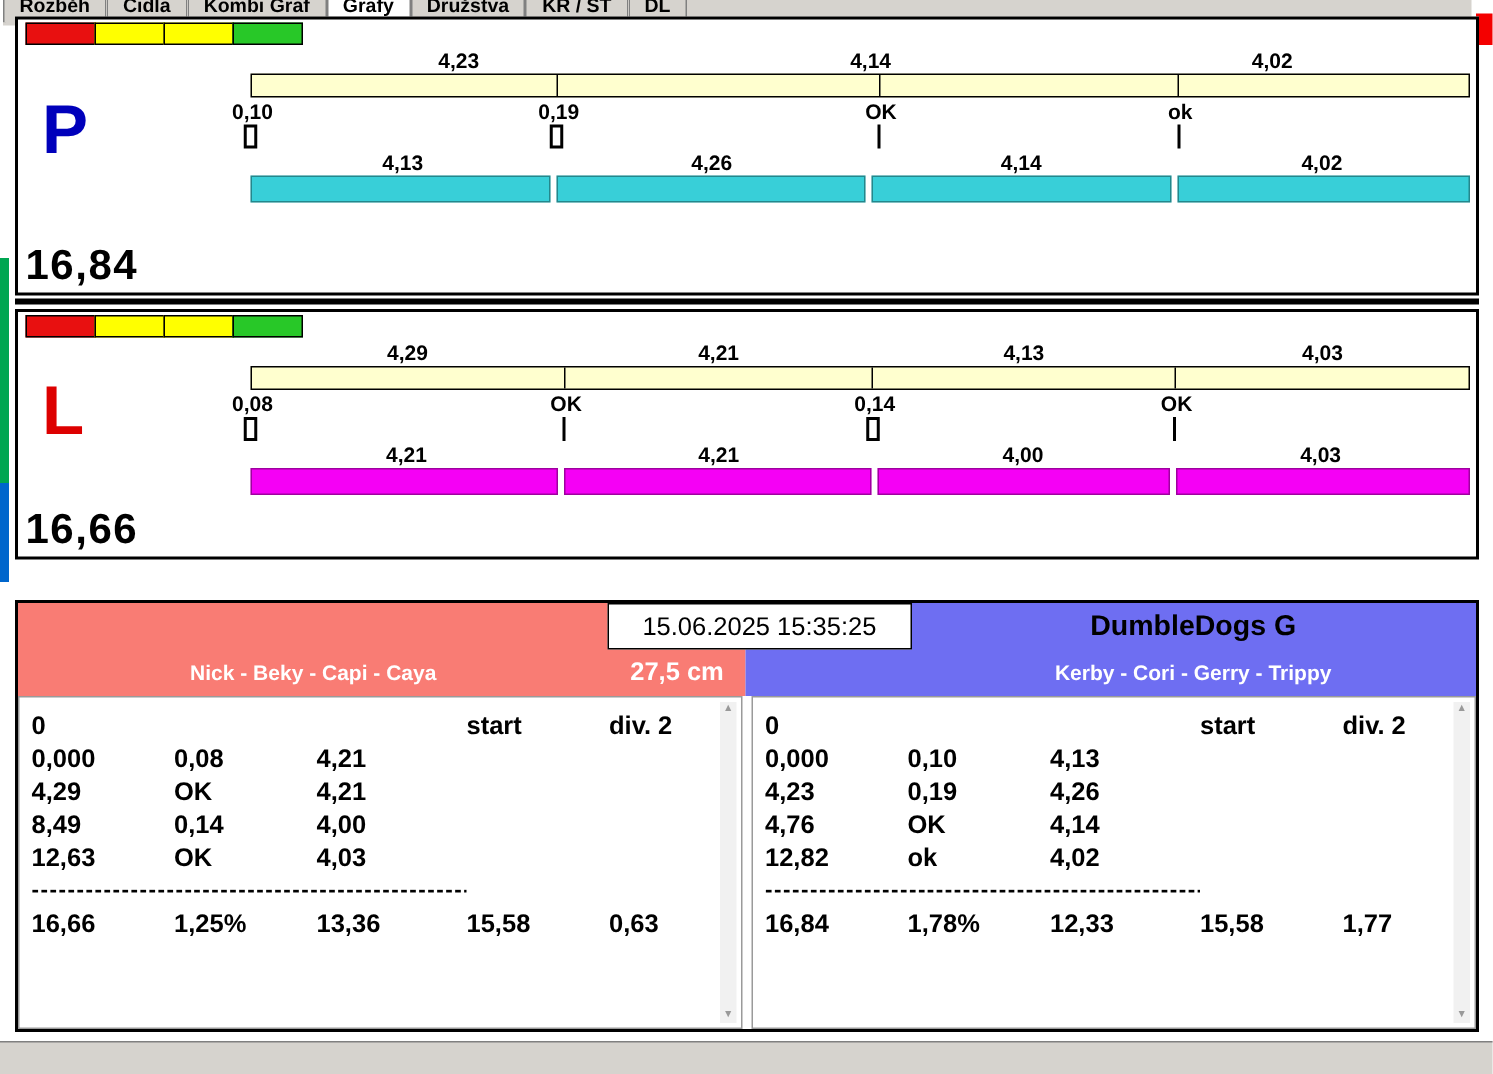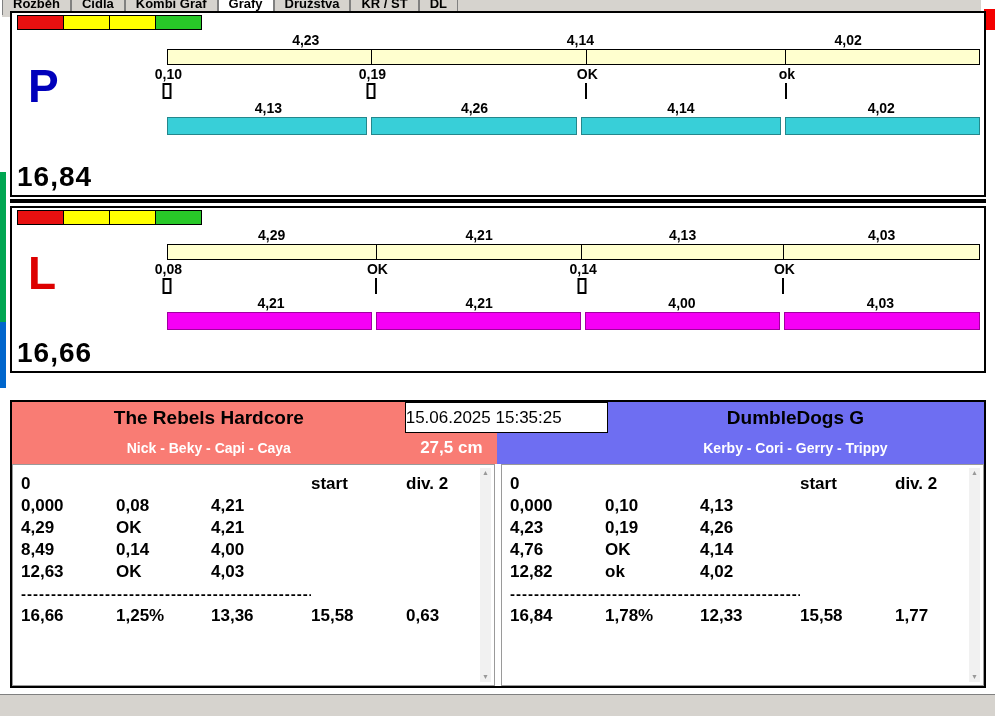--- a/index.html
+++ b/index.html
@@ -59,21 +59,21 @@
   
   #footer { position:absolute; left:10px; top:400px; width:976px; height:288px; border:2px solid #000; background:#fff; }
   .fheader { position:relative; height:62px; }
   .fh-red  { position:absolute; left:0; top:0; bottom:0; width:49.9%; }
   .fh-blue { position:absolute; right:0; top:0; bottom:0; width:50.1%; }
   .team-name { position:absolute; top:0; height:32px; line-height:32px; text-align:center; font-size:19px; color:#000; }
   .tn1 { left:0; width:40.5%; }
   .tn2 { right:0; width:38.8%; }
   .timestamp {
     position:absolute; left:40.4%; top:0; width:20.9%; height:31px; line-height:29px;
-    background:#fff; border:1px solid #000; font-size:17px; font-weight:normal;
+    background:#fff; border:1px solid #000; text-align:center; font-size:17px; font-weight:normal;
   }
   .dogs { position:absolute; top:32px; height:30px; line-height:28px; text-align:center; color:#fff; font-size:14px; }
   .d1 { left:0; width:40.5%; }
   .d2 { right:0; width:38.8%; }
   .jh { position:absolute; top:32px; height:30px; line-height:28px; color:#fff; font-size:17px; }
   .h1 { left:40.4%; width:9.6%; text-align:center; }
   .h2 { left:50.4%; width:12%; text-align:left; padding-left:10px; }
 
   .ftables { position:absolute; left:0; right:0; top:62px; bottom:0; display:flex; gap:6px; }
   .ttable { flex:1; position:relative; background:#fff; border:1px solid #9a9a9a; padding:8px 20px 0 8px; }
@@ -213,21 +213,20 @@
       <div class="seg" style="flex-grow: 4; background: rgb(245, 0, 245);"></div>
       <div class="seg" style="flex-grow: 4.03; background: rgb(245, 0, 245);"></div>
     </div>
   </div>
 </section>
 
 <section id="footer">
   <div class="fheader">
     <div class="fh-red" style="background: rgb(249, 124, 116);"></div>
     <div class="fh-blue" style="background: rgb(110, 110, 242);"></div>
-    <div class="team-name tn1">The Rebels Hardcore</div>
     <div class="team-name tn2">DumbleDogs G</div>
     <div class="timestamp">15.06.2025 15:35:25</div>
     <div class="dogs d1">Nick - Beky - Capi - Caya</div>
     <div class="dogs d2">Kerby - Cori - Gerry - Trippy</div>
     <div class="jh h1">27,5 cm</div>
   </div>
 
   <div class="ftables">
 
     <div class="ttable">

